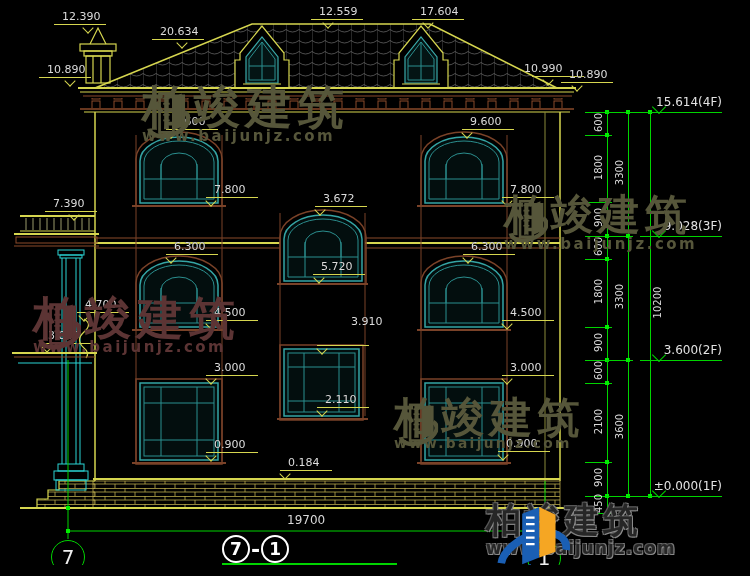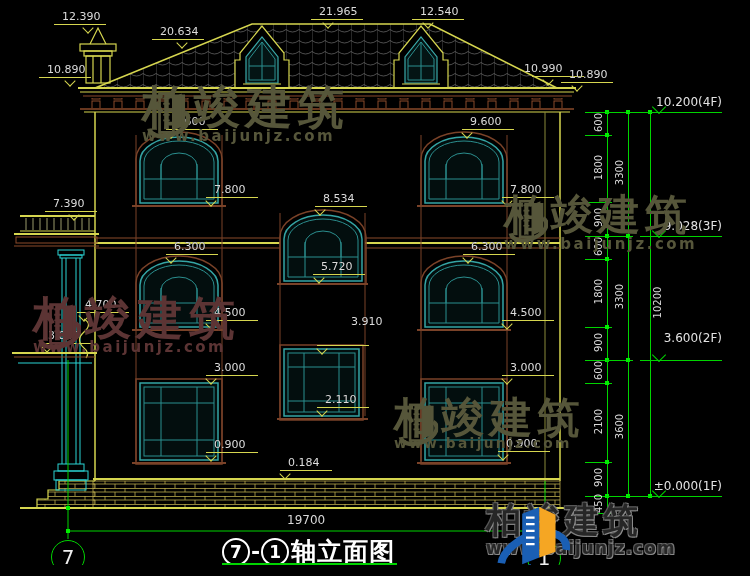--- a/index.html
+++ b/index.html
@@ -195,24 +195,24 @@
     </g>
   </svg>
 
   <div id="overlay">
       <div class="etext" style="left: 62px; top: 11px;">12.390</div>
       <div class="eline" style="left: 54px; top: 24px; width: 52px;"></div>
       <div class="vmark" style="left: 84px; top: 24px;"></div>
       <div class="etext" style="left: 160px; top: 26px;">20.634</div>
       <div class="eline" style="left: 152px; top: 39px; width: 52px;"></div>
       <div class="vmark" style="left: 178px; top: 39px;"></div>
-      <div class="etext" style="left: 319px; top: 6px;">21.965</div>
+      <div class="etext" style="left: 319px; top: 6px;">12.559</div>
       <div class="eline" style="left: 311px; top: 19px; width: 52px;"></div>
       <div class="vmark" style="left: 324px; top: 19px;"></div>
-      <div class="etext" style="left: 420px; top: 6px;">12.540</div>
+      <div class="etext" style="left: 420px; top: 6px;">17.604</div>
       <div class="eline" style="left: 412px; top: 19px; width: 52px;"></div>
       <div class="vmark" style="left: 424px; top: 19px;"></div>
       <div class="etext" style="left: 47px; top: 64px;">10.890</div>
       <div class="eline" style="left: 39px; top: 77px; width: 52px;"></div>
       <div class="vmark" style="left: 66px; top: 77px;"></div>
       <div class="etext" style="left: 524px; top: 63px;">10.990</div>
       <div class="eline" style="left: 532px; top: 76px; width: 52px;"></div>
       <div class="vmark" style="left: 544px; top: 76px;"></div>
       <div class="etext" style="left: 569px; top: 69px;">10.890</div>
       <div class="eline" style="left: 561px; top: 82px; width: 52px;"></div>
@@ -222,21 +222,21 @@
       <div class="vmark" style="left: 167px; top: 129px;"></div>
       <div class="etext" style="left: 470px; top: 116px;">9.600</div>
       <div class="eline" style="left: 462px; top: 129px; width: 52px;"></div>
       <div class="vmark" style="left: 463px; top: 129px;"></div>
       <div class="etext" style="left: 214px; top: 184px;">7.800</div>
       <div class="eline" style="left: 206px; top: 197px; width: 52px;"></div>
       <div class="vmark" style="left: 207px; top: 197px;"></div>
       <div class="etext" style="left: 510px; top: 184px;">7.800</div>
       <div class="eline" style="left: 502px; top: 197px; width: 52px;"></div>
       <div class="vmark" style="left: 503px; top: 197px;"></div>
-      <div class="etext" style="left: 323px; top: 193px;">8.534</div>
+      <div class="etext" style="left: 323px; top: 193px;">3.672</div>
       <div class="eline" style="left: 315px; top: 206px; width: 52px;"></div>
       <div class="vmark" style="left: 316px; top: 206px;"></div>
       <div class="etext" style="left: 321px; top: 261px;">5.720</div>
       <div class="eline" style="left: 313px; top: 274px; width: 52px;"></div>
       <div class="vmark" style="left: 315px; top: 274px;"></div>
       <div class="etext" style="left: 174px; top: 241px;">6.300</div>
       <div class="eline" style="left: 166px; top: 254px; width: 52px;"></div>
       <div class="vmark" style="left: 167px; top: 254px;"></div>
       <div class="etext" style="left: 471px; top: 241px;">6.300</div>
       <div class="eline" style="left: 463px; top: 254px; width: 52px;"></div>
@@ -322,43 +322,42 @@
       <div class="dimv" style="left: 599px; top: 167px;">3300</div>
       <div class="dimv" style="left: 599px; top: 291px;">3300</div>
       <div class="dimv" style="left: 599px; top: 421px;">3600</div>
       <div class="gline" style="left: 650px; top: 112px; width: 1px; height: 384px;"></div>
       <div class="gline" style="left: 628px; top: 112px; width: 27px; height: 1px;"></div>
       <div class="gsq" style="left: 648px; top: 110px;"></div>
       <div class="gline" style="left: 628px; top: 496px; width: 27px; height: 1px;"></div>
       <div class="gsq" style="left: 648px; top: 494px;"></div>
       <div class="dimv" style="left: 637px; top: 297px;">10200</div>
       <div class="gline" style="left: 640px; top: 112px; width: 82px; height: 1px;"></div>
-      <div class="flagtext" style="left: 632px; top: 95px;">10.200(4F)</div>
+      <div class="flagtext" style="left: 632px; top: 95px;">15.614(4F)</div>
       <div class="flagv" style="left: 654px; top: 102px;"></div>
       <div class="gline" style="left: 640px; top: 236px; width: 82px; height: 1px;"></div>
       <div class="flagtext" style="left: 632px; top: 219px;">9.028(3F)</div>
       <div class="flagv" style="left: 654px; top: 226px;"></div>
       <div class="gline" style="left: 640px; top: 360px; width: 82px; height: 1px;"></div>
-      <div class="flagtext" style="left: 632px; top: 331px;">3.600(2F)</div>
+      <div class="flagtext" style="left: 632px; top: 343px;">3.600(2F)</div>
       <div class="flagv" style="left: 654px; top: 350px;"></div>
       <div class="gline" style="left: 640px; top: 496px; width: 82px; height: 1px;"></div>
       <div class="flagtext" style="left: 632px; top: 479px;">±0.000(1F)</div>
       <div class="flagv" style="left: 654px; top: 486px;"></div>
     </div>
 
   <div class="dimnum" style="left:287px;top:513px;">19700</div>
 
   <div class="bubble" style="left:51px;top:540px;">7</div>
   <div class="bubble" style="left:527px;top:541px;">1</div>
 
   <div id="title">
     <span class="circ">7</span>
     <span class="dash">-</span>
     <span class="circ">1</span>
-    <span class="ttl">轴立面图</span>
   </div>
   <div class="ubar" style="left:222px;top:563px;width:175px;height:5px;"></div>
   <div class="ubar" style="left:222px;top:570px;width:175px;height:2px;"></div>
 
   <div class="wm olive" style="left:142px;top:84px;">
     <svg width="48" height="58" viewBox="0 0 52 58">
       <path d="M8,46 A22,13 -20 1 0 46,28" fill="none" stroke="currentColor" stroke-width="5"></path>
       <rect x="19" y="8" width="15" height="42" fill="none" stroke="currentColor" stroke-width="3"></rect>
       <path d="M34,12 L43,8 V44 L34,48 Z" fill="currentColor"></path>
       <path d="M23,13 h7 M23,19 h7 M23,25 h7 M23,31 h7 M23,37 h7" stroke="currentColor" stroke-width="2"></path>

